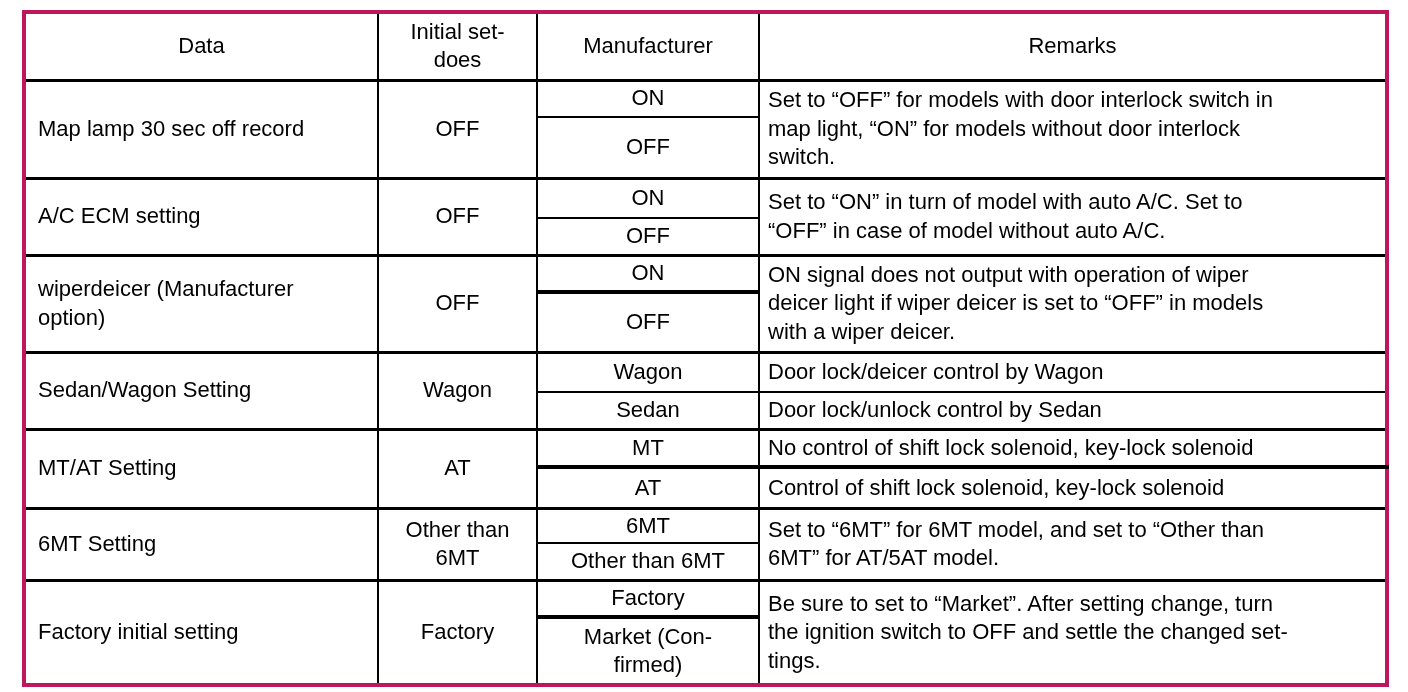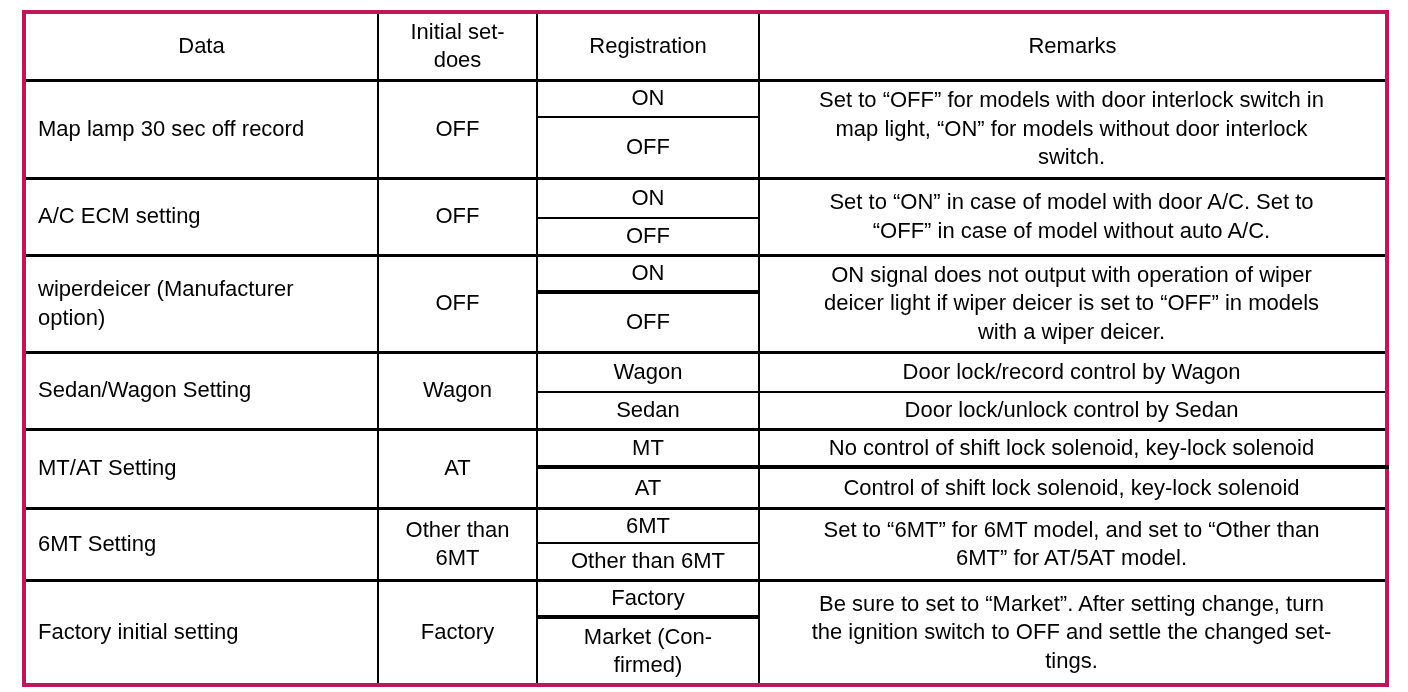--- a/index.html
+++ b/index.html
@@ -25,38 +25,38 @@
     vertical-align:middle;
     font-weight:400;
     overflow:hidden;
   }
   .doc-table thead th { border-bottom:3px solid #000; text-align:center; }
   tr.row-start td { border-top:3px solid #000; }
   td.thick-top { border-top:4px solid #000; }
   .c-data { text-align:left; padding:2px 10px 2px 12px; }
   .c-init { text-align:center; padding:2px 4px; }
   .c-reg  { text-align:center; padding:1px 8px; }
-  .c-rem  { text-align:center; padding:3px 10px 3px 8px; }
+  .c-rem  { text-align:left; padding:3px 10px 3px 8px; }
 </style>
 </head>
 <body>
 
 <table class="doc-table">
   <colgroup>
     <col style="width:354px">
     <col style="width:159px">
     <col style="width:222px">
     <col style="width:628px">
   </colgroup>
   <thead>
     <tr style="height:68px">
       <th>Data</th>
       <th>Initial set-
 does</th>
-      <th>Registration</th>
+      <th>Manufacturer</th>
       <th>Remarks</th>
     </tr>
   </thead>
   <tbody>
 
     <tr class="row-start" style="height:37px">
       <td class="c-data" rowspan="2">Map lamp 30 sec off record</td>
       <td class="c-init" rowspan="2">OFF</td>
       <td class="c-reg">ON</td>
       <td class="c-rem" rowspan="2">Set to “OFF” for models with door interlock switch in
@@ -64,21 +64,21 @@
 switch.</td>
     </tr>
     <tr style="height:61px">
       <td class="c-reg">OFF</td>
     </tr>
 
     <tr class="row-start" style="height:40px">
       <td class="c-data" rowspan="2">A/C ECM setting</td>
       <td class="c-init" rowspan="2">OFF</td>
       <td class="c-reg">ON</td>
-      <td class="c-rem" rowspan="2">Set to “ON” in case of model with door A/C. Set to
+      <td class="c-rem" rowspan="2">Set to “ON” in turn of model with auto A/C. Set to
 “OFF” in case of model without auto A/C.</td>
     </tr>
     <tr style="height:37px">
       <td class="c-reg">OFF</td>
     </tr>
 
     <tr class="row-start" style="height:37px">
       <td class="c-data" rowspan="2">wiperdeicer (Manufacturer
 option)</td>
       <td class="c-init" rowspan="2">OFF</td>
@@ -88,21 +88,21 @@
 with a wiper deicer.</td>
     </tr>
     <tr style="height:60px">
       <td class="c-reg thick-top">OFF</td>
     </tr>
 
     <tr class="row-start" style="height:40px">
       <td class="c-data" rowspan="2">Sedan/Wagon Setting</td>
       <td class="c-init" rowspan="2">Wagon</td>
       <td class="c-reg">Wagon</td>
-      <td class="c-rem">Door lock/record control by Wagon</td>
+      <td class="c-rem">Door lock/deicer control by Wagon</td>
     </tr>
     <tr style="height:35px">
       <td class="c-reg">Sedan</td>
       <td class="c-rem">Door lock/unlock control by Sedan</td>
     </tr>
 
     <tr class="row-start" style="height:37px">
       <td class="c-data" rowspan="2">MT/AT Setting</td>
       <td class="c-init" rowspan="2">AT</td>
       <td class="c-reg">MT</td>

